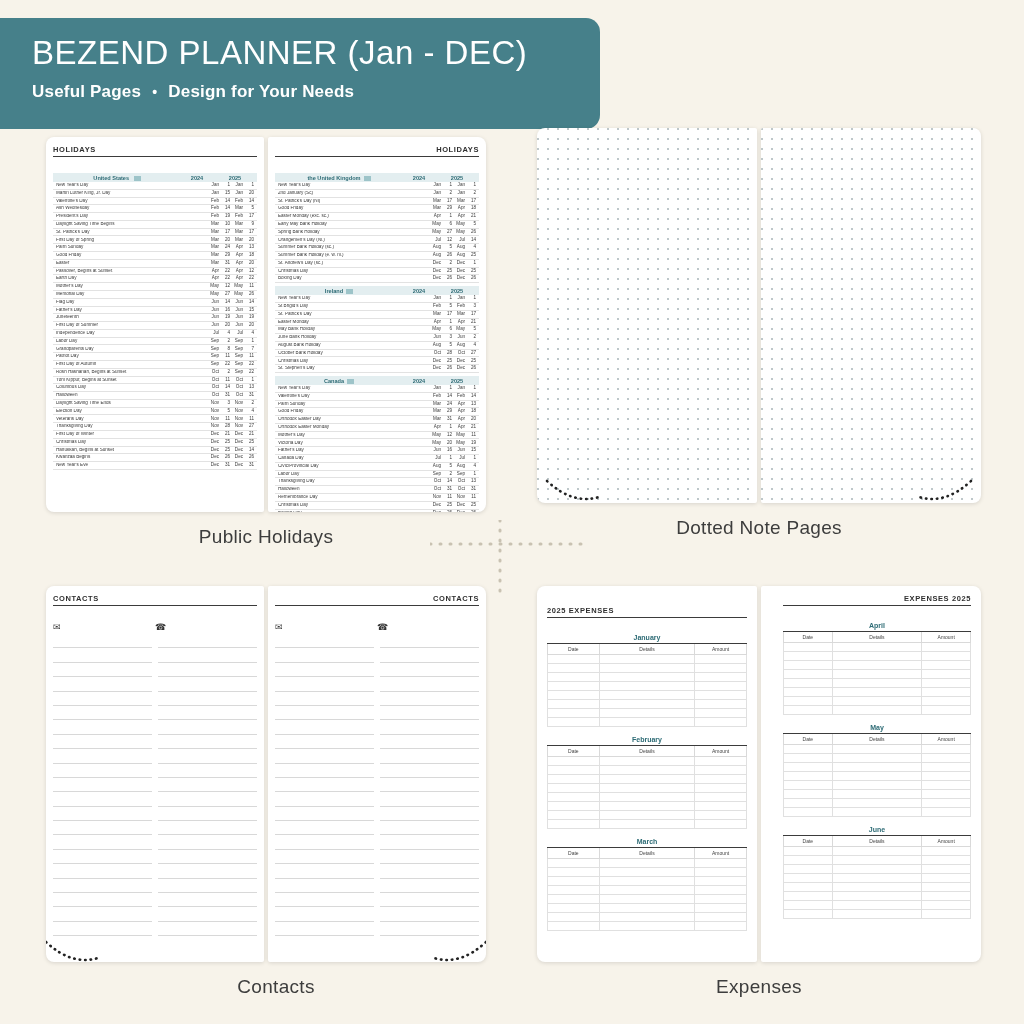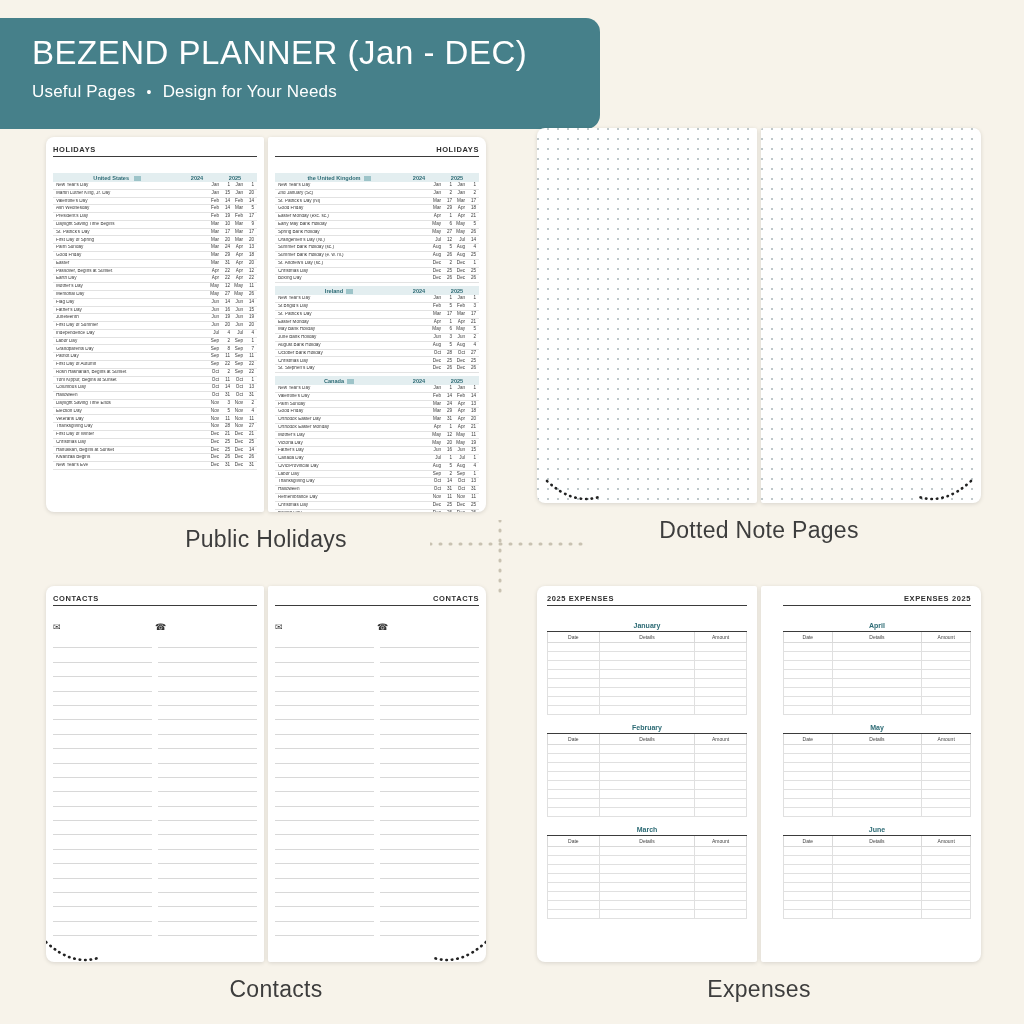--- a/index.html
+++ b/index.html
@@ -20,29 +20,29 @@
     border-top-right-radius:14px;
     border-bottom-right-radius:14px;
     padding:10px 0 0 32px;
     color:#ffffff;
   }
   .banner-title {
     font-size:33px; letter-spacing:0.5px; font-weight:400;
     margin:6px 0 0 0; white-space:nowrap;
   }
   .banner-sub {
-    font-size:17px; margin-top:10px; font-weight:400; letter-spacing:0.2px;
+    font-size:17px; margin-top:10px; font-weight:700; letter-spacing:0.2px;
     display:flex; align-items:center; gap:11px;
   }
   .dot-sep { font-size:14px; line-height:1; }
 
   
   .quad { position:absolute; }
   .caption {
-    text-align:center; font-size:23px; color:#3d3d3d; letter-spacing:0.3px;
+    text-align:center; font-size:19px; color:#3d3d3d; letter-spacing:0.3px;
   }
 
   
   .sheet {
     background:#ffffff;
     box-shadow:0 1px 4px rgba(0,0,0,0.13);
     position:relative;
     overflow:hidden;
   }
   .sheet.left  { border-radius:8px 2px 2px 8px; }
@@ -872,21 +872,21 @@
       <svg class="arc" style="right:-2px; bottom:0px;">
         <path d="M54,6 Q28,30 2,22" stroke="#222" stroke-width="2.6" fill="none" stroke-linecap="round" stroke-dasharray="0.5 5"></path>
       </svg>
     </div>
   </div>
   <div class="caption" style="margin-top:14px;">Contacts</div>
 </div>
 
 <div class="quad" style="left:537px; top:586px; width:444px;">
   <div style="display:flex;">
-    <div class="sheet left" style="width:220px; height:376px; padding:8px 10px 6px 10px;">
+    <div class="sheet left" style="width:220px; height:376px; padding:20px 10px 6px 10px;">
       <div class="pg-head">2025 EXPENSES</div>
       <div id="expL" style="margin-top:6px;">
           <div class="exp-block">
             <div class="month-title">January</div>
             <table class="etable">
               <colgroup>
                 <col class="c1">
                 <col class="c2">
                 <col class="c3">
               </colgroup>

